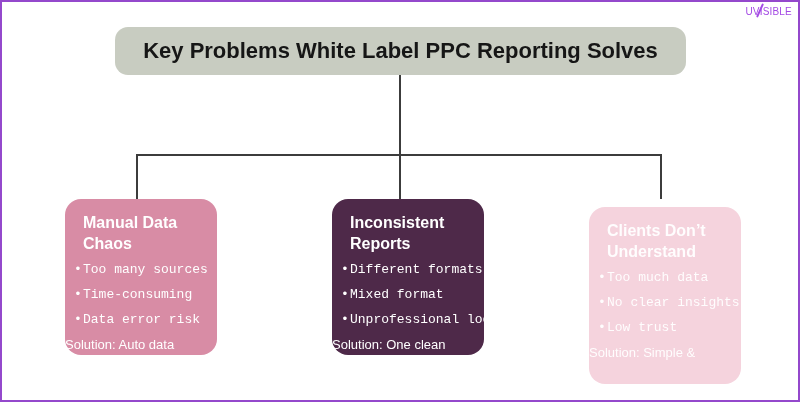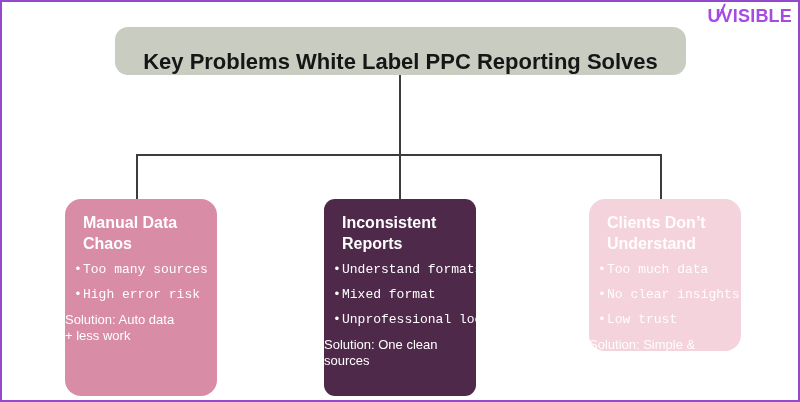--- a/index.html
+++ b/index.html
@@ -13,22 +13,22 @@
     background: #ffffff;
     border: 2px solid #9448cc;
     overflow: hidden;
   }
 
   
   .logo {
     position: absolute;
     top: 4px;
     right: 6px;
-    font-size: 18px;
-    font-weight: bold;
+    font-size: 10px;
+    font-weight: normal;
     letter-spacing: 0.2px;
     color: #a44be4;
   }
   .logo-slash {
     position: absolute;
     left: 14px;
     top: -3px;
     width: 2px;
     height: 15px;
     background: #a44be4;
@@ -39,21 +39,21 @@
   
   .header-banner {
     position: absolute;
     left: 113px;
     top: 25px;
     width: 571px;
     height: 48px;
     background: #c8ccc1;
     border-radius: 13px;
     display: flex;
-    align-items: flex-end;
+    align-items: center;
     justify-content: center;
   }
   .header-banner .title {
     font-size: 22px;
     font-weight: bold;
     color: #161616;
     white-space: nowrap;
   }
 
   
@@ -61,28 +61,28 @@
   .line-v-center { left: 397px; top: 73px;  width: 1.5px; height: 124px; }
   .line-h       { left: 134px; top: 152px; width: 525.5px; height: 1.5px; }
   .line-v-left  { left: 134px; top: 152px; width: 1.5px; height: 45px; }
   .line-v-right { left: 658px; top: 152px; width: 1.5px; height: 45px; }
 
   
   .pbox {
     position: absolute;
     top: 197px;
     width: 152px;
-    height: 197px;
+    height: 156px;
     border-radius: 16px;
     color: #ffffff;
     padding: 13px 10px 0 18px;
   }
   .pbox-1 { left: 63px; }
-  .pbox-2 { left: 322px; border-radius: 11px; }
-  .pbox-3 { left: 587px; height: 152px; color: rgba(255,255,255,0.95); }
+  .pbox-2 { left: 330px; }
+  .pbox-3 { left: 587px; height: 177px; color: rgba(255,255,255,0.95); margin-top: 8px; }
 
   .pbox .pbox-title {
     font-size: 16px;
     font-weight: bold;
     line-height: 21px;
   }
   .pbox ul.bullets {
     list-style: none;
     margin: 8px 0 0 0;
     padding: 0;
@@ -123,32 +123,33 @@
 
   <div class="connector line-v-center"></div>
   <div class="connector line-h"></div>
   <div class="connector line-v-left"></div>
   <div class="connector line-v-right"></div>
 
   <div class="pbox pbox-1" style="background: rgb(216, 140, 165);">
     <div class="pbox-title">Manual Data Chaos</div>
     <ul class="bullets">
       <li>Too many sources</li>
-      <li>High error risk</li>
+      <li>Time-consuming</li>
+      <li>Data error risk</li>
     </ul>
     <div class="solution">
       <div>Solution: Auto data</div>
       <div>+ less work</div>
     </div>
   </div>
 
   <div class="pbox pbox-2" style="background: rgb(78, 41, 73);">
     <div class="pbox-title">Inconsistent Reports</div>
     <ul class="bullets">
-      <li>Understand formats</li>
+      <li>Different formats</li>
       <li>Mixed format</li>
       <li>Unprofessional look</li>
     </ul>
     <div class="solution">
       <div>Solution: One clean</div>
       <div>sources</div>
     </div>
   </div>
 
   <div class="pbox pbox-3" style="background: rgb(245, 211, 221);">

